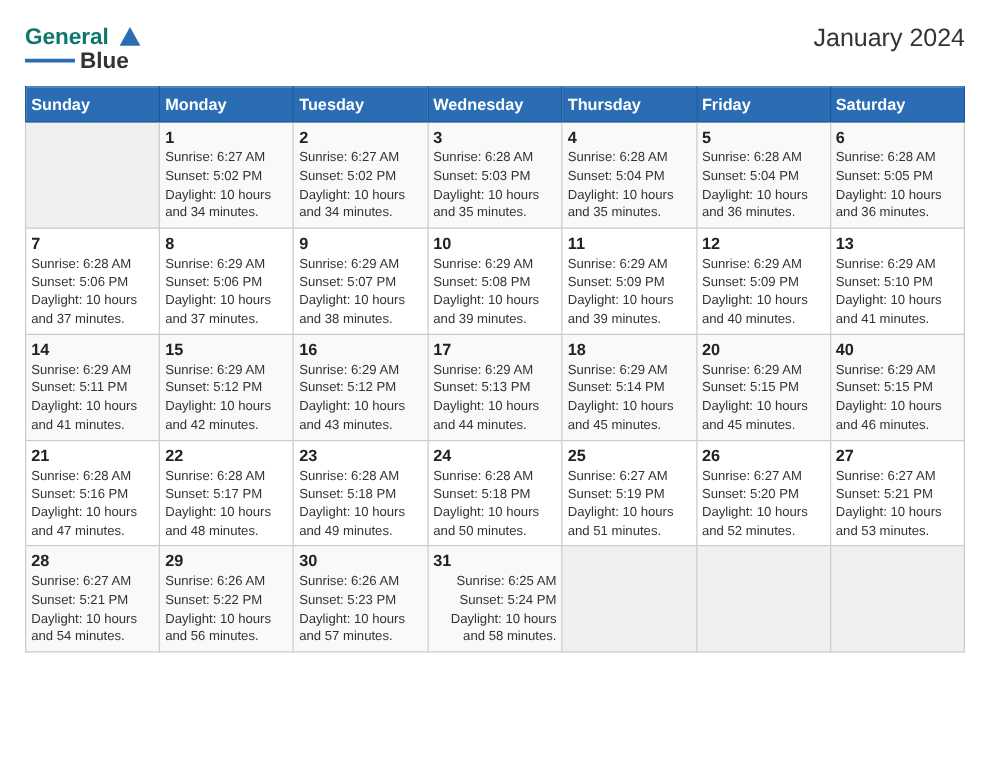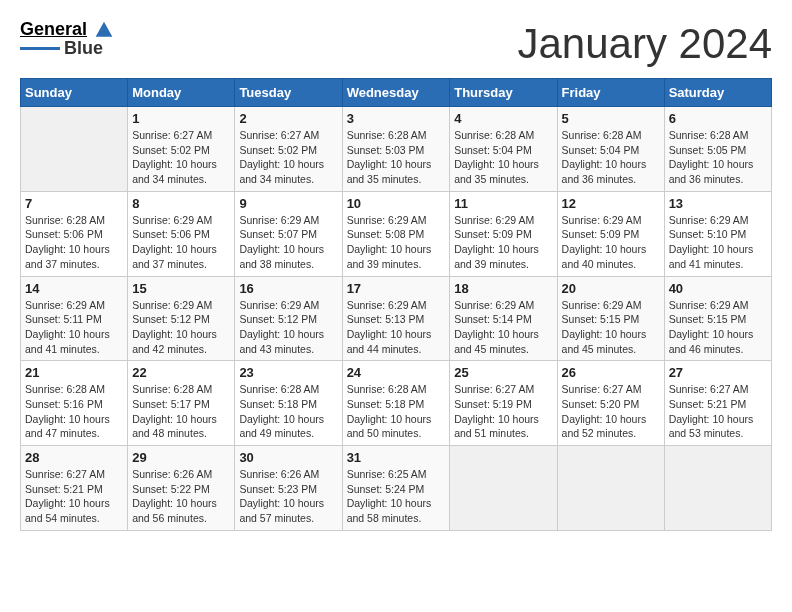--- a/index.html
+++ b/index.html
@@ -20,33 +20,32 @@
       display: flex;
       align-items: center;
     }
     .logo-text {
       font-size: 18px;
       font-weight: bold;
       color: #333;
       line-height: 1.1;
     }
     .logo-text span {
-      color: #000000;
-      text-decoration: underline;
+      color: #0f766e;
     }
     .logo-icon {
       width: 20px;
       height: 20px;
       margin-left: 2px;
     }
     .title-block {
       text-align: right;
     }
     .month-title {
-      font-size: 42px;
+      font-size: 20px;
       font-weight: normal;
       color: #333;
     }
     .location-title {
       font-size: 16px;
       color: #555;
     }
     table {
       width: 100%;
       border-collapse: collapse;
@@ -343,21 +342,21 @@
         </td>
         <td>
           <span class="day-number">30</span>
           <div class="day-info" style="white-space: pre-line;">Sunrise: 6:26 AM
 Sunset: 5:23 PM
 Daylight: 10 hours
 and 57 minutes.</div>
         </td>
         <td>
           <span class="day-number">31</span>
-          <div class="day-info" style="white-space: pre-line;">Sunrise: 6:25 AM
+          <div class="day-info" style="white-space: pre-line; text-align: right;">Sunrise: 6:25 AM
 Sunset: 5:24 PM
 Daylight: 10 hours
 and 58 minutes.</div>
         </td>
         <td class="empty-cell"></td>
         <td class="empty-cell"></td>
         <td class="empty-cell"></td>
       </tr>
     </tbody>
 </table>

